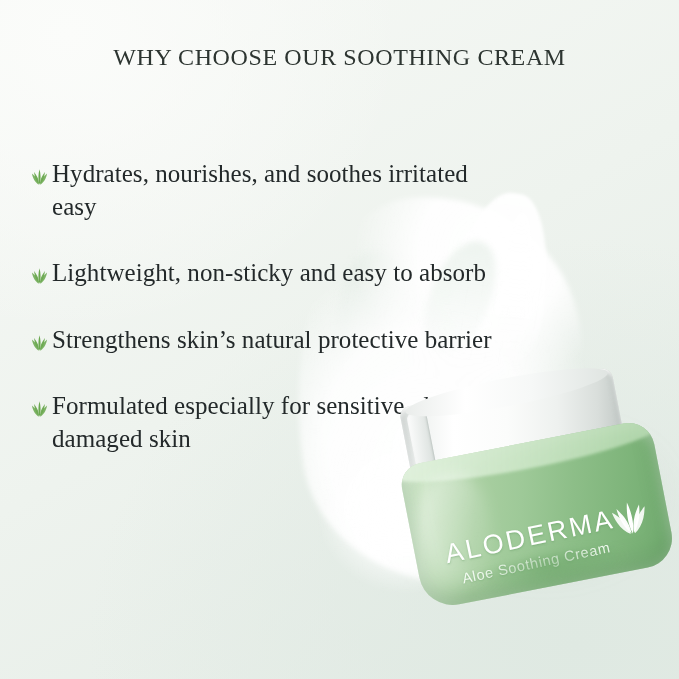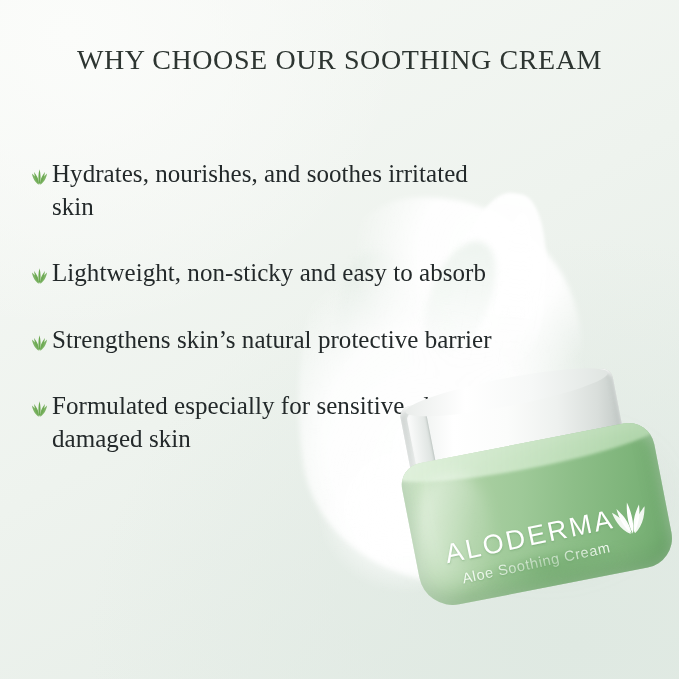--- a/index.html
+++ b/index.html
@@ -92,21 +92,21 @@
     filter: blur(3.4px);
   }
 
   
   .headline {
     position: absolute;
     left: 0;
     top: 44px;
     width: 679px;
     text-align: center;
-    font-size: 28px;
+    font-size: 24px;
     letter-spacing: 0.6px;
     color: #2d3531;
     white-space: nowrap;
     font-weight: 400;
   }
 
   
   .benefits {
     position: absolute;
     left: 30px;
@@ -288,21 +288,21 @@
         <svg viewBox="0 0 24 26" width="19" height="21" aria-hidden="true">
           <g fill="#6aa84f">
             <path d="M12 26c-1.1-3.4-1.5-7.2-1.3-11.2.1-2.6.5-5.2 1.3-8.3.8 3.1 1.2 5.7 1.3 8.3.2 4-.2 7.8-1.3 11.2z"></path>
             <path d="M11.4 25.6c-2.2-2.6-3.8-5.6-4.9-9-.7-2.2-1.1-4.4-1.3-6.9 1.6 2.1 2.8 4 3.8 6 1.5 3.1 2.4 6.4 2.4 9.9z" opacity="0.95"></path>
             <path d="M12.6 25.6c2.2-2.6 3.8-5.6 4.9-9 .7-2.2 1.1-4.4 1.3-6.9-1.6 2.1-2.8 4-3.8 6-1.5 3.1-2.4 6.4-2.4 9.9z" opacity="0.95"></path>
             <path d="M11 25.8C8.2 24 6 21.4 4.4 18 3.4 15.9 2.8 13.9 2.4 11.6c2 1.6 3.6 3.2 4.9 5 2 2.8 3.2 5.9 3.7 9.2z" opacity="0.88"></path>
             <path d="M13 25.8c2.8-1.8 5-4.4 6.6-7.8 1-2.1 1.6-4.1 2-6.4-2 1.6-3.6 3.2-4.9 5-2 2.8-3.2 5.9-3.7 9.2z" opacity="0.88"></path>
           </g>
         </svg>
       </span>
-      <span class="benefit-text">Hydrates, nourishes, and soothes irritated skin</span>
+      <span class="benefit-text">Hydrates, nourishes, and soothes irritated easy</span>
     </div>
 
     <div class="benefit-row">
       <span class="aloe-bullet">
         <svg viewBox="0 0 24 26" width="19" height="21" aria-hidden="true">
           <g fill="#6aa84f">
             <path d="M12 26c-1.1-3.4-1.5-7.2-1.3-11.2.1-2.6.5-5.2 1.3-8.3.8 3.1 1.2 5.7 1.3 8.3.2 4-.2 7.8-1.3 11.2z"></path>
             <path d="M11.4 25.6c-2.2-2.6-3.8-5.6-4.9-9-.7-2.2-1.1-4.4-1.3-6.9 1.6 2.1 2.8 4 3.8 6 1.5 3.1 2.4 6.4 2.4 9.9z" opacity="0.95"></path>
             <path d="M12.6 25.6c2.2-2.6 3.8-5.6 4.9-9 .7-2.2 1.1-4.4 1.3-6.9-1.6 2.1-2.8 4-3.8 6-1.5 3.1-2.4 6.4-2.4 9.9z" opacity="0.95"></path>
             <path d="M11 25.8C8.2 24 6 21.4 4.4 18 3.4 15.9 2.8 13.9 2.4 11.6c2 1.6 3.6 3.2 4.9 5 2 2.8 3.2 5.9 3.7 9.2z" opacity="0.88"></path>

